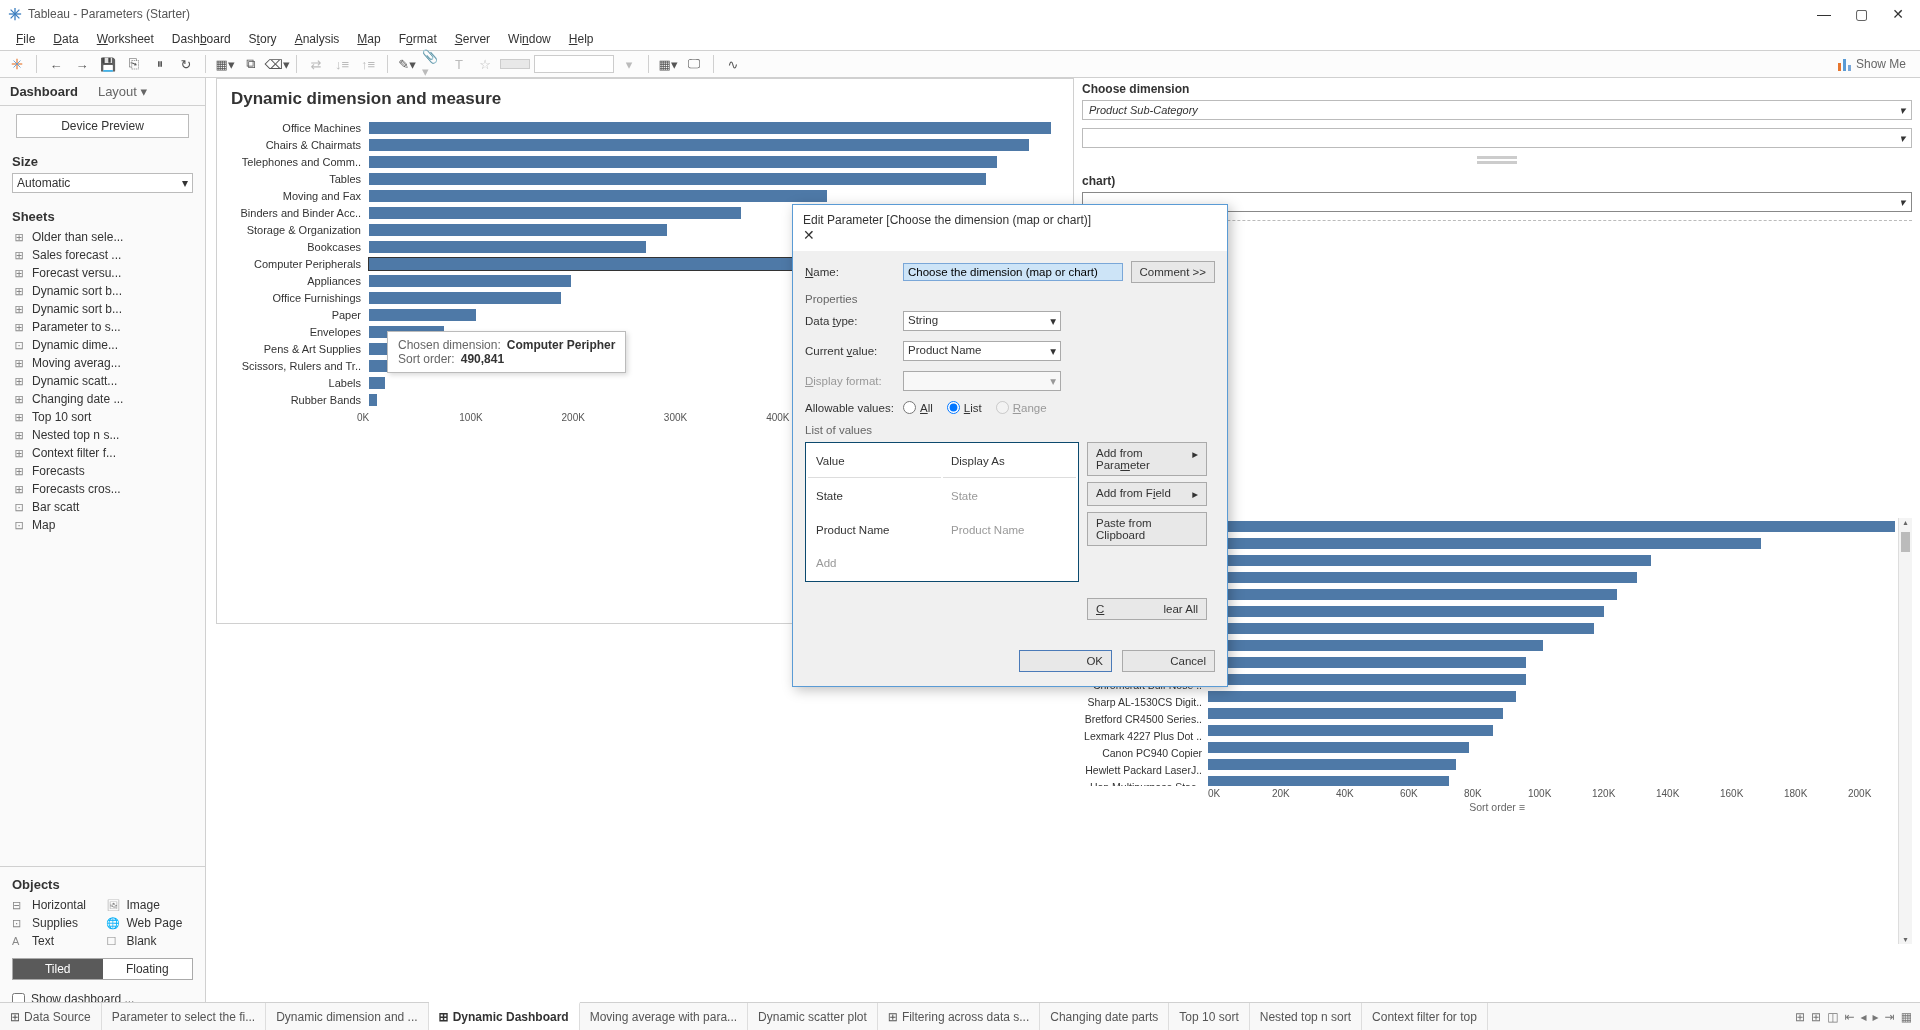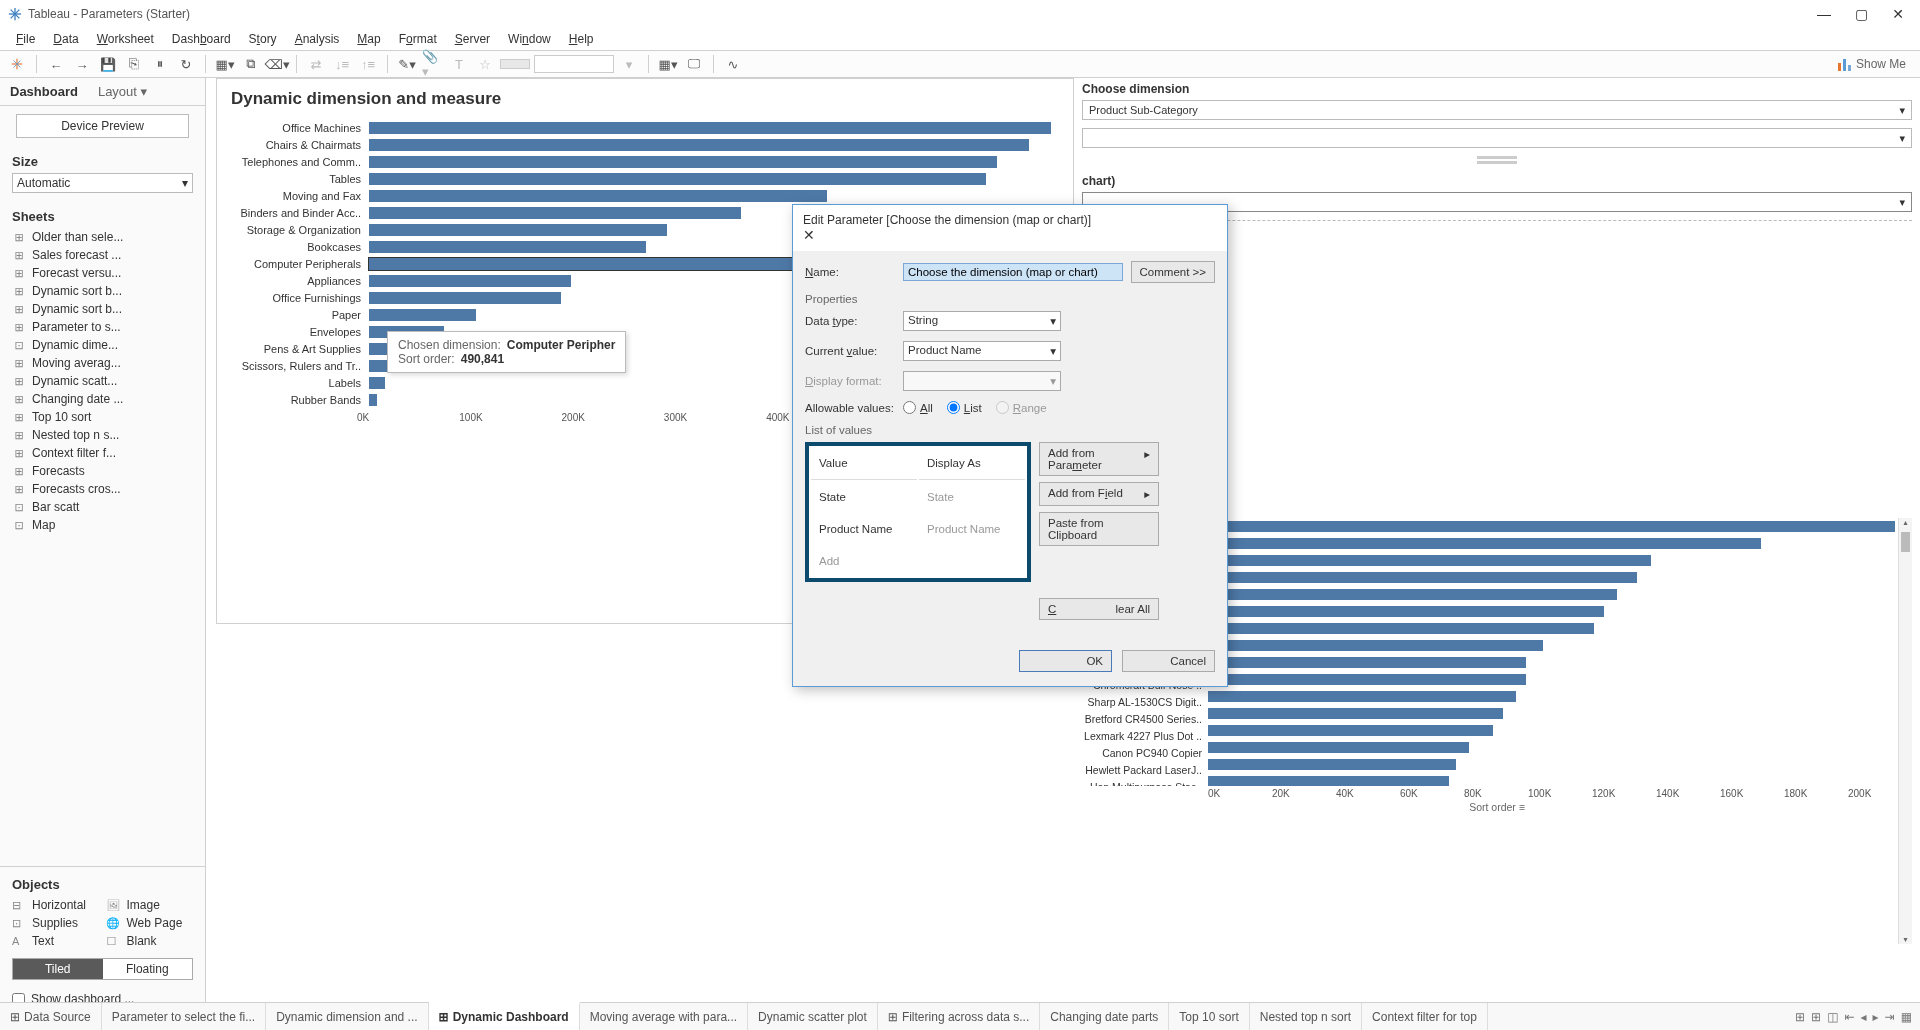--- a/index.html
+++ b/index.html
@@ -69,21 +69,21 @@
 
 .tooltip { position: absolute; left: 170px; top: 252px; background: #fff; border: 1px solid #bbb; padding: 6px 10px; font-size: 12px; box-shadow: 2px 2px 5px rgba(0,0,0,0.15); }
 .tooltip .tt-row { display: flex; gap: 6px; }
 .tooltip .tt-label { color: #666; }
 .tooltip .tt-value { font-weight: bold; }
 
 
 .right-area { position: absolute; left: 876px; top: 0; right: 8px; }
 .param-block { margin-bottom: 8px; }
 .param-label { font-size: 12px; font-weight: 600; padding: 4px 0; }
-.param-select { border: 1px solid #bbb; padding: 2px 6px; font-size: 11px; display: flex; justify-content: space-between; align-items: center; background: #fff; height: 20px; }
+.param-select { border: 1px solid #bbb; padding: 2px 6px; font-size: 11px; display: flex; justify-content: space-between; align-items: center; background: #fff; height: 20px; font-style: italic; }
 .pill-handle { height: 8px; border-top: 3px solid #ccc; border-bottom: 3px solid #ccc; width: 40px; margin: 6px auto; }
 .partial-label { font-size: 12px; font-weight: 600; padding: 4px 0; }
 .dashed-sep { border-top: 1px dashed #bbb; margin: 8px 0; }
 
 
 .chart-br { position: absolute; left: 876px; top: 440px; right: 8px; bottom: 32px; }
 .chart-br .bars { position: relative; height: 268px; overflow: hidden; }
 .br-row { display: flex; align-items: center; height: 17px; }
 .br-label { width: 126px; text-align: right; padding-right: 6px; font-size: 10.5px; white-space: nowrap; overflow: hidden; margin-top: 44px; }
 .br-track { flex: 1; height: 13px; position: relative; }
@@ -104,21 +104,21 @@
 .dialog .dlg-body { padding: 10px 12px; font-size: 11.5px; }
 .dialog .row { display: flex; align-items: center; margin-bottom: 10px; gap: 8px; }
 .dialog .row-label { width: 90px; }
 .dialog .row-input { flex: 1; border: 1px solid #7aa7d8; background: #fff; padding: 2px 4px; font-size: 11.5px; }
 .dialog .row-input.selected { background: #cde4f7; }
 .dialog .btn { border: 1px solid #aaa; background: #e8e8e8; padding: 4px 8px; font-size: 11.5px; cursor: pointer; }
 .dialog .combo { border: 1px solid #aaa; background: #fff; padding: 2px 4px; width: 158px; display: flex; justify-content: space-between; }
 .dialog .group-label { color: #666; margin-bottom: 6px; }
 .dialog .radio-row { display: flex; gap: 14px; align-items: center; }
 .dialog .radio-row label { display: flex; align-items: center; gap: 4px; }
-.dialog .list-table { border: 4px solid #0c4a6e; background: #fff; width: 226px; height: 140px; }
+.dialog .list-table { border: 1px solid #0c4a6e; background: #fff; width: 274px; height: 140px; }
 .dialog .list-table th, .dialog .list-table td { text-align: left; padding: 3px 8px; font-size: 11.5px; font-weight: normal; }
 .dialog .list-table th { border-bottom: 1px solid #ddd; }
 .dialog .list-table .placeholder { color: #999; }
 .dialog .side-btns { display: flex; flex-direction: column; gap: 6px; width: 120px; }
 .dialog .side-btns .btn { display: flex; justify-content: space-between; }
 .dialog .dlg-footer { display: flex; justify-content: flex-end; gap: 10px; padding: 10px 12px 14px; }
 .dialog .dlg-footer .btn { width: 93px; text-align: right; }
 .dialog .dlg-footer .btn.primary { border: 1px solid #4a7ab8; }
 
 

